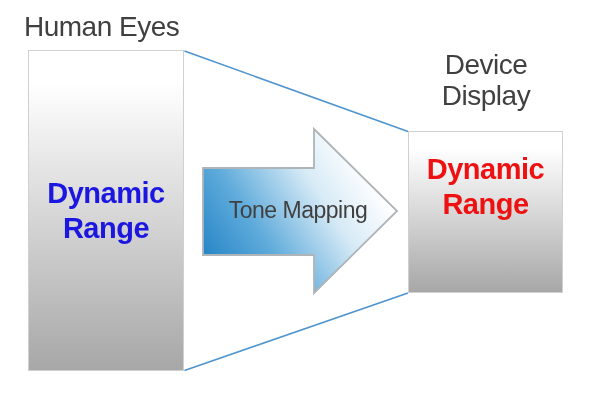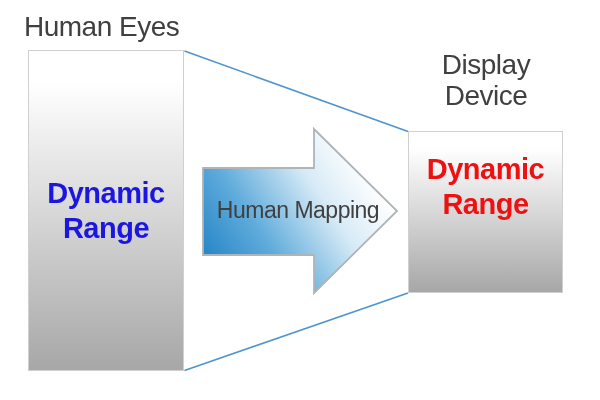--- a/index.html
+++ b/index.html
@@ -122,25 +122,25 @@
 
   <div class="heading heading-left">Human Eyes</div>
 
   <div class="gradient-box left-box">
     <div class="range-label left-range">
       <div>Dynamic</div>
       <div>Range</div>
     </div>
   </div>
 
-  <div class="arrow-label">Human Mapping</div>
+  <div class="arrow-label">Tone Mapping</div>
 
   <div class="heading heading-right">
+    <div>Device</div>
     <div>Display</div>
-    <div>Device</div>
   </div>
 
   <div class="gradient-box right-box">
     <div class="range-label right-range">
       <div>Dynamic</div>
       <div>Range</div>
     </div>
   </div>
 
 </div>

